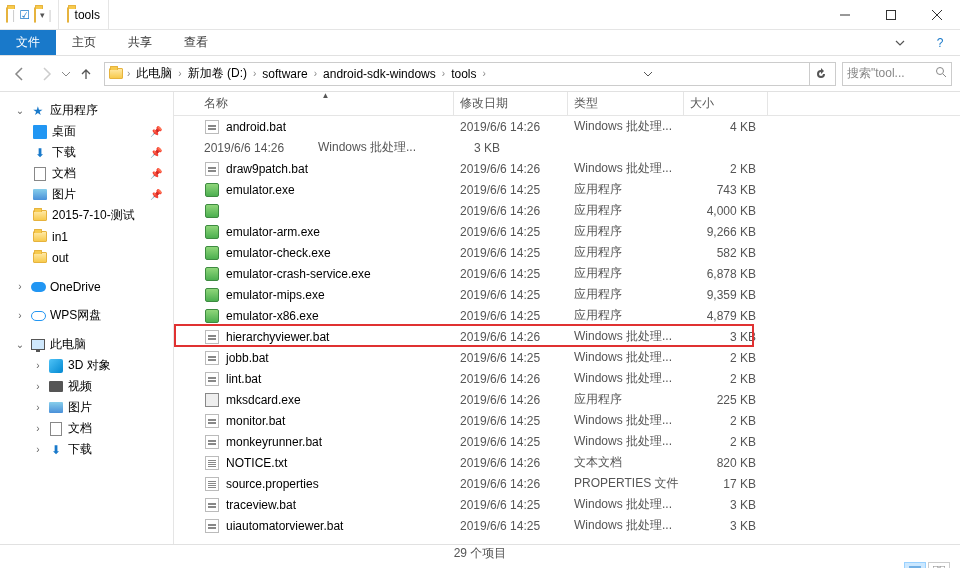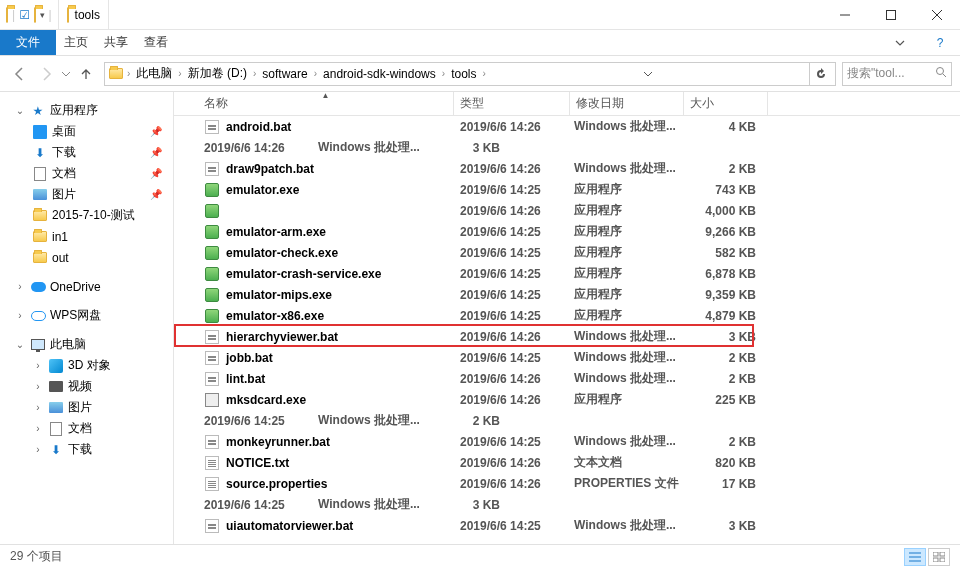--- a/index.html
+++ b/index.html
@@ -6,21 +6,21 @@
 body { width: 960px; height: 568px; background: #fff; font-size: 12px; color: #000; overflow: hidden; position: relative; }
 
 .titlebar { height: 30px; background: #fff; display: flex; align-items: center; border-bottom: 1px solid #e5e5e5; }
 .titlebar .qat { display: flex; align-items: center; gap: 4px; padding: 0 6px; }
 .titlebar .folder-tab { display: flex; align-items: center; gap: 6px; padding: 0 8px; border-left: 1px solid #e5e5e5; border-right: 1px solid #e5e5e5; height: 100%; }
 .titlebar .win-controls { margin-left: auto; display: flex; }
 .titlebar .win-controls div { width: 46px; height: 30px; display: flex; align-items: center; justify-content: center; }
 
 .ribbon-tabs { height: 26px; display: flex; align-items: stretch; border-bottom: 1px solid #e1e1e1; }
 .ribbon-tabs .file-tab { background: #1979ca; color: #fff; padding: 0 16px; display: flex; align-items: center; font-size: 12px; }
-.ribbon-tabs .tab { padding: 0 8px; display: flex; align-items: center; color: #333; }
+.ribbon-tabs .tab { padding: 0 16px; display: flex; align-items: center; color: #333; }
 .ribbon-tabs .ribbon-toggle { margin-left: auto; width: 40px; display: flex; align-items: center; justify-content: center; color: #666; }
 
 .navbar { height: 36px; display: flex; align-items: center; padding: 0 8px; gap: 2px; border-bottom: 1px solid #e1e1e1; }
 .nav-btn { width: 24px; height: 24px; display: flex; align-items: center; justify-content: center; color: #888; }
 .nav-btn.enabled { color: #333; }
 .nav-history { width: 12px; display:flex; align-items:center; justify-content:center; color:#888;}
 .breadcrumb { flex: 1; height: 24px; border: 1px solid #ccc; display: flex; align-items: center; padding: 0 2px; margin: 0 4px; }
 .breadcrumb .bc-ico { width: 18px; display:flex; align-items:center; justify-content:center; }
 .breadcrumb .crumb { display: flex; align-items: center; padding: 0 4px; height: 100%; white-space: nowrap; }
 .breadcrumb .sep { color: #888; padding: 0 2px; font-size: 10px; }
@@ -43,33 +43,33 @@
 .content { flex: 1; display: flex; flex-direction: column; position: relative; }
 .columns { height: 24px; display: flex; align-items: center; border-bottom: 1px solid #e5e5e5; color: #555; position:relative; }
 .col { padding-left: 6px; border-right: 1px solid #e5e5e5; height: 100%; display: flex; align-items: center; position:relative; }
 .col-name { width: 256px; }
 .col-date { width: 114px; }
 .col-type { width: 116px; }
 .col-size { width: 84px; }
 .col .sort-ind{position:absolute; left:50%; top:-1px; transform:translateX(-50%); font-size:8px; color:#555;}
 
 .filelist { flex: 1; overflow-y: auto; position:relative; }
-.row { height: 21px; display: flex; align-items: center; font-weight: bold; }
+.row { height: 21px; display: flex; align-items: center; }
 .row .c { padding-left: 6px; white-space: nowrap; overflow: hidden; text-overflow: ellipsis; }
 .row .c-name { width: 256px; display: flex; align-items: center; gap: 6px; }
 .row .c-date { width: 114px; color: #555; }
 .row .c-type { width: 116px; color: #555; }
 .row .c-size { width: 84px; text-align: right; padding-right: 12px; color: #555; }
 .row .fico { width: 16px; height: 16px; display:flex; align-items:center; justify-content:center; flex-shrink:0; }
 
 .highlight-box { position: absolute; border: 2px solid #e03131; pointer-events: none; }
 
 .watermark { position: absolute; right: 30px; top: 350px; color: #e03131; font-size: 24px; font-family: "KaiTi","STKaiti",serif; pointer-events:none; }
 
-.statusbar { height: 24px; border-top: 1px solid #e1e1e1; display: flex; align-items: center; padding: 0 10px; color: #555; }
+.statusbar { height: 24px; border-top: 1px solid #e1e1e1; display: flex; align-items: center; padding: 0 10px; color: #555; flex-direction: column; }
 .statusbar .view-toggles { margin-left: auto; display: flex; gap: 2px; }
 .statusbar .vt { width: 22px; height: 18px; border: 1px solid #ccc; display:flex; align-items:center; justify-content:center; }
 .statusbar .vt.active { background: #cce8ff; border-color:#99d1ff; }
 
 
 .bat-ico { width:14px; height:14px; border:1px solid #bbb; background:#fff; position:relative; }
 .bat-ico::after{content:"";position:absolute;left:2px;top:4px;right:2px;height:2px;background:#888; box-shadow:0 3px 0 #888;}
 .exe-ico { width:14px; height:14px; background:linear-gradient(#8fd67a,#4caf50); border:1px solid #3d8b40; border-radius:2px;}
 .txt-ico { width:14px; height:14px; border:1px solid #bbb; background:#fff; position:relative;}
 .txt-ico::after{content:"";position:absolute;left:2px;top:3px;right:2px;height:1px;background:#888;box-shadow:0 2px 0 #888,0 4px 0 #888,0 6px 0 #888;}
@@ -311,22 +311,22 @@
     </div>
   </div>
 
   <div class="content">
     <div class="columns">
       <div style="width:24px"></div>
       <div class="col col-name">
           <span class="sort-ind">▲</span>
           <span>名称</span>
         </div>
+      <div class="col col-date">修改日期</div>
       <div class="col col-type">类型</div>
-      <div class="col col-date">修改日期</div>
       <div class="col col-size">大小</div>
     </div>
     <div class="filelist" id="filelist">
         <div class="row">
           <div style="width:24px"></div>
     <div class="c c-name">
             <span class="fico">
               <span class="bat-ico"></span>
             </span>
             <span>android.bat</span>
@@ -480,20 +480,26 @@
               <span style="width:14px;height:14px;border:1px solid #888;background:#eee;display:inline-block"></span>
             </span>
             <span>mksdcard.exe</span>
           </div>
     <div class="c c-date">2019/6/6 14:26</div>
     <div class="c c-type">应用程序</div>
     <div class="c c-size">225 KB</div>
         </div>
         <div class="row">
           <div style="width:24px"></div>
+    <div class="c c-name">
+            <span class="fico">
+              <span class="bat-ico"></span>
+            </span>
+            <span>monitor.bat</span>
+          </div>
     <div class="c c-date">2019/6/6 14:25</div>
     <div class="c c-type">Windows 批处理...</div>
     <div class="c c-size">2 KB</div>
         </div>
         <div class="row">
           <div style="width:24px"></div>
     <div class="c c-name">
             <span class="fico">
               <span class="bat-ico"></span>
             </span>
@@ -522,20 +528,26 @@
               <span class="txt-ico"></span>
             </span>
             <span>source.properties</span>
           </div>
     <div class="c c-date">2019/6/6 14:26</div>
     <div class="c c-type">PROPERTIES 文件</div>
     <div class="c c-size">17 KB</div>
         </div>
         <div class="row">
           <div style="width:24px"></div>
+    <div class="c c-name">
+            <span class="fico">
+              <span class="bat-ico"></span>
+            </span>
+            <span>traceview.bat</span>
+          </div>
     <div class="c c-date">2019/6/6 14:25</div>
     <div class="c c-type">Windows 批处理...</div>
     <div class="c c-size">3 KB</div>
         </div>
         <div class="row">
           <div style="width:24px"></div>
     <div class="c c-name">
             <span class="fico">
               <span class="bat-ico"></span>
             </span>

